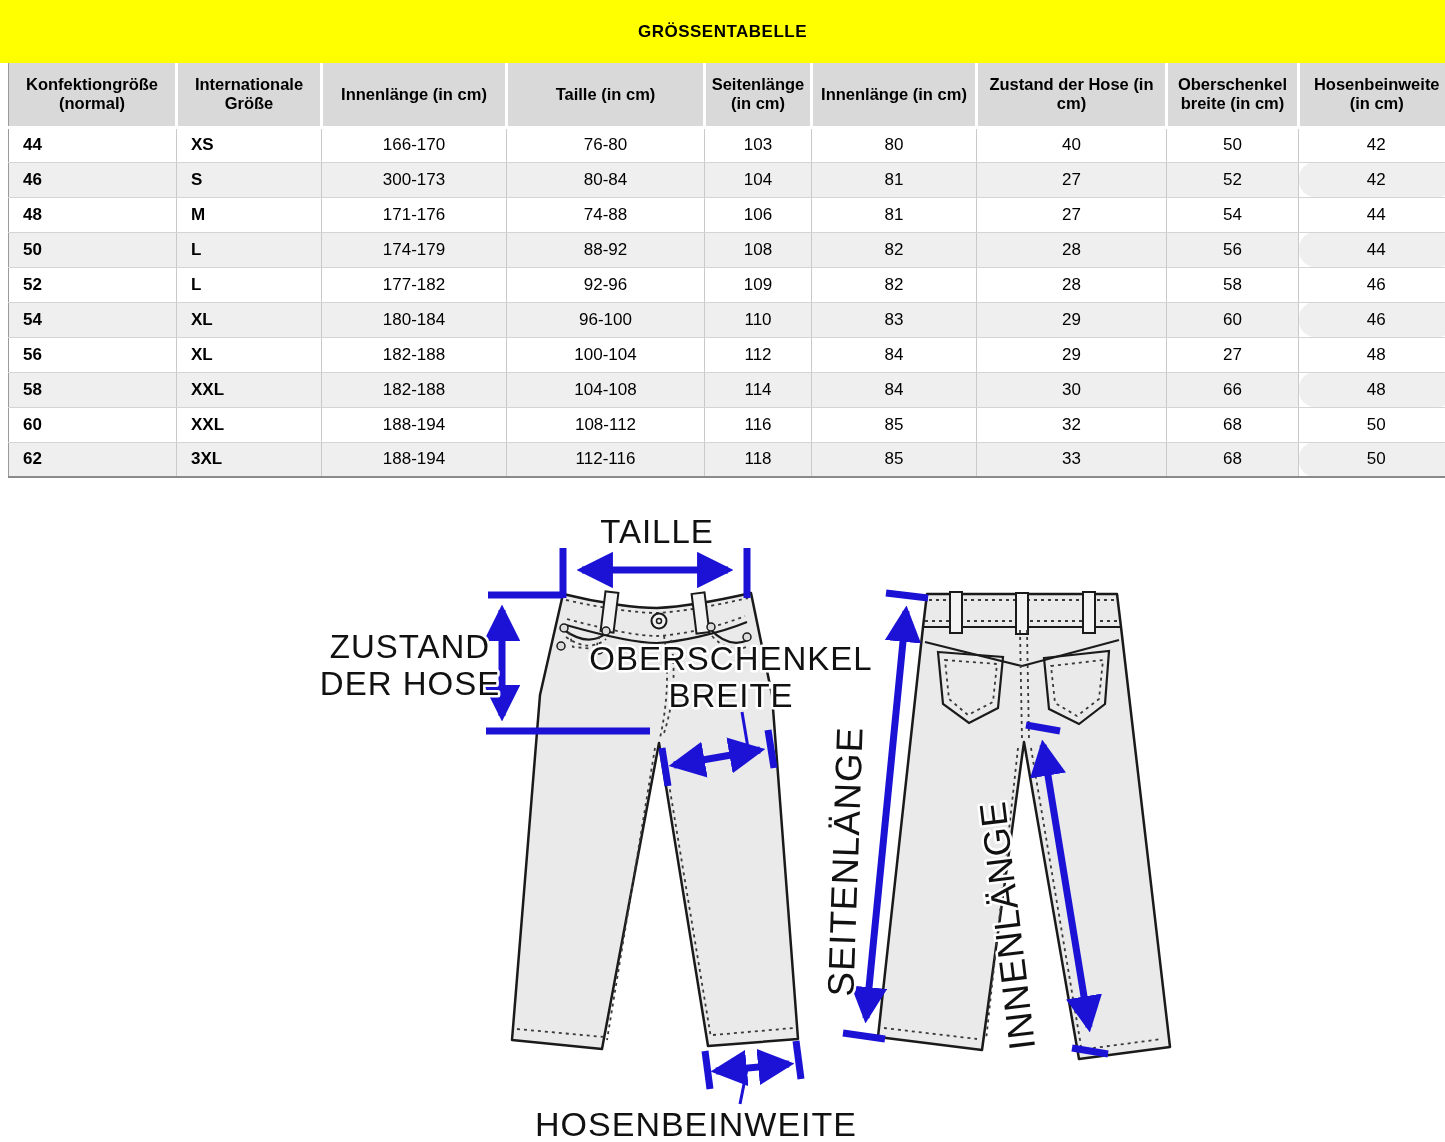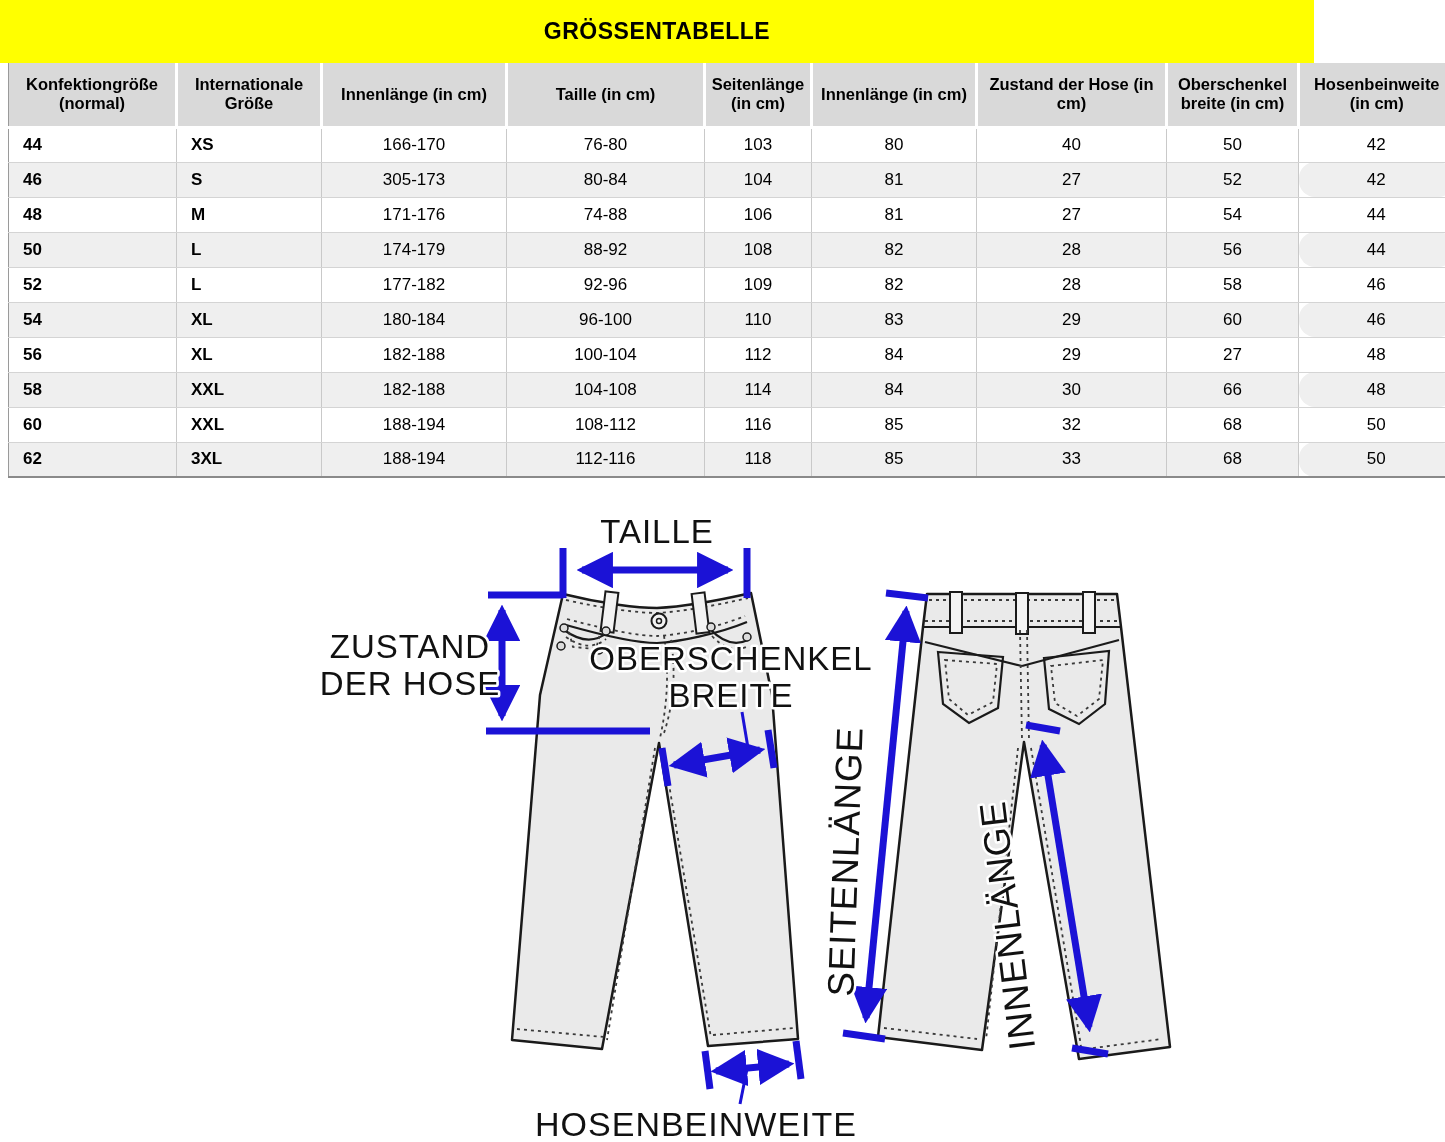--- a/index.html
+++ b/index.html
@@ -2,23 +2,23 @@
 <html><head>
 <meta charset="utf-8">
 <style>
   * { margin:0; padding:0; box-sizing:border-box; }
   html,body { width:1445px; height:1142px; background:#ffffff; overflow:hidden;
               font-family:"Liberation Sans", sans-serif; }
   .page { position:relative; width:1445px; height:1142px; background:#fff; }
 
   
   .title-bar {
-    position:absolute; left:0; top:0; width:1314px; height:63px;
+    position:absolute; left:0; top:0; width:1445px; height:63px;
     background:#ffff00; display:flex; align-items:center; justify-content:center;
-    font-size:23px; font-weight:bold; color:#000; letter-spacing:.5px;
+    font-size:17px; font-weight:bold; color:#000; letter-spacing:.5px;
   }
 
   
   table.size-table {
     position:absolute; left:8px; top:63px; width:1445px;
     border-collapse:collapse; table-layout:fixed;
     border-left:1px solid #9a9a9a; border-bottom:2px solid #8a8a8a;
   }
   table.size-table th {
     background:#d9d9d9; color:#000; font-weight:bold; font-size:16.5px; line-height:1.18;
@@ -94,21 +94,21 @@
           <td class="val">76-80</td>
           <td class="val">103</td>
           <td class="val">80</td>
           <td class="val">40</td>
           <td class="val">50</td>
           <td class="val">42</td>
         </tr>
         <tr class="stripe">
           <td class="key">46</td>
           <td class="key">S</td>
-          <td class="val">305-173</td>
+          <td class="val">300-173</td>
           <td class="val">80-84</td>
           <td class="val">104</td>
           <td class="val">81</td>
           <td class="val">27</td>
           <td class="val">52</td>
           <td class="val">42</td>
         </tr>
         <tr>
           <td class="key">48</td>
           <td class="key">M</td>

